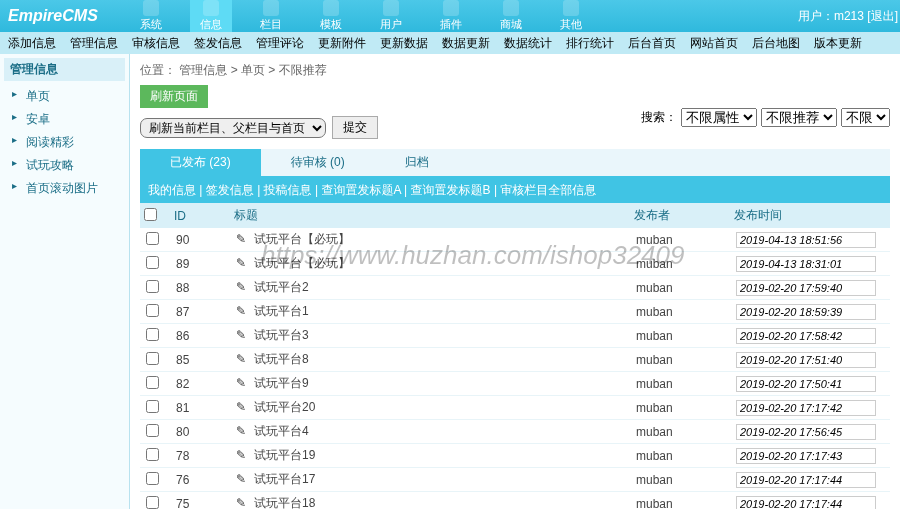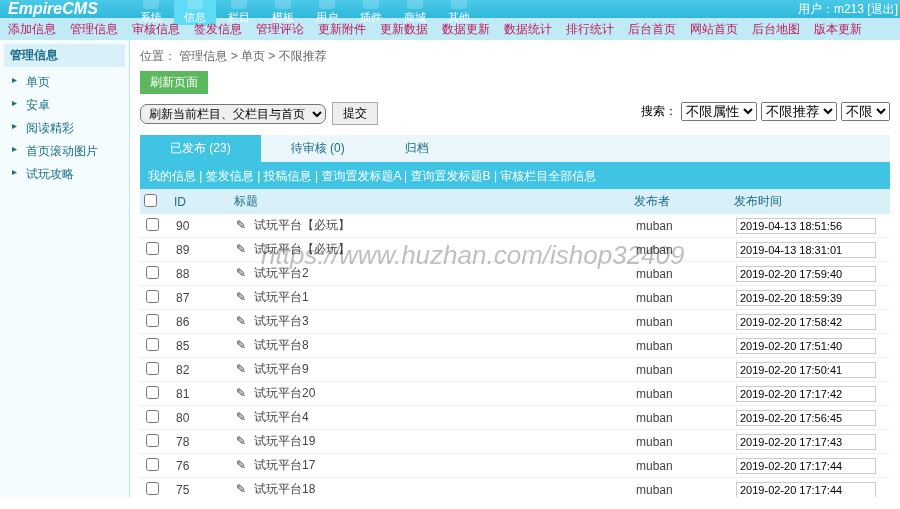--- a/index.html
+++ b/index.html
@@ -1,26 +1,26 @@
 <!DOCTYPE html>
 <html><head>
 <meta charset="utf-8">
 <style>
 * { margin: 0; padding: 0; box-sizing: border-box; }
 body { font-family: Arial, "Microsoft YaHei", sans-serif; font-size: 12px; background: #fff; overflow: hidden; }
 
-.topbar { height: 18px; background: linear-gradient(#4bc8e8,#2fb9dd); display: flex; align-items: center; color: #fff; }
+.topbar { height: 32px; background: linear-gradient(#4bc8e8,#2fb9dd); display: flex; align-items: center; color: #fff; }
 .logo { width: 130px; padding-left: 8px; font-size: 16px; font-style: italic; font-weight: bold; }
-.topnav { display: flex; gap: 2px; flex: 1; }
+.topnav { display: flex; gap: 18px; flex: 1; }
 .topnav-item { display: flex; flex-direction: column; align-items: center; width: 42px; font-size: 11px; cursor: pointer; }
 .topnav-item .ico { width: 16px; height: 16px; background: #fff3; border-radius: 3px; margin-bottom: 1px; }
 .topnav-item.active { background: #5edbf5; }
 .userinfo { padding-right: 2px; font-size: 12px; }
 
-.subnav { height: 22px; background: #c0eaf5; display: flex; align-items: center; padding-left: 8px; gap: 14px; color: #be185d; font-size: 12px; }
+.subnav { height: 22px; background: #c0eaf5; display: flex; align-items: center; padding-left: 8px; gap: 14px; color: #000000; font-size: 12px; }
 .subnav span { cursor: pointer; }
 
 .main { display: flex; height: calc(509px - 52px); }
 .sidebar { width: 130px; background: #f5fcfe; border-right: 1px solid #b8e2ef; padding: 4px; }
 .side-title { background: #d9f0f8; padding: 3px 6px; color: #1a6d86; font-weight: bold; }
 .side-list { padding: 4px 0 0 8px; }
 .side-list li { list-style: none; padding: 3px 0 3px 14px; position: relative; color: #1a6d86; cursor: pointer; }
 .side-list li:before { content: "▸"; position: absolute; left: 0; font-size: 10px; }
 
 .content { flex: 1; padding: 6px 10px; overflow: auto; }
@@ -33,21 +33,21 @@
 
 .tabs { margin-top: 10px; display: flex; background: #eaf6fb; border-bottom: 2px solid #40c4e4; }
 .tab { padding: 5px 30px; color: #1a6d86; cursor: pointer; }
 .tab.active { background: #40c4e4; color: #fff; }
 .linkbar { background: #40c4e4; color: #fff; padding: 4px 8px; font-size: 12px; }
 .linkbar span { cursor: pointer; }
 
 table { width: 100%; border-collapse: collapse; margin-top: 0; }
 th { background: #d9f0f8; color: #1a6d86; padding: 4px; text-align: left; font-weight: normal; }
 td { padding: 3px 6px; border-bottom: 1px solid #e8f4f8; color: #444; }
-td input[type=text] { width: 140px; font-size: 11px; padding: 1px 3px; border: 1px solid #ccc; }
+td input[type=text] { width: 140px; font-size: 11px; padding: 1px 3px; border: 1px solid #ccc; font-style: italic; }
 .edit-ico { display: inline-block; width: 14px; height: 14px; margin-right: 4px; position: relative; }
 .edit-ico:before { content: "✎"; font-size: 12px; color: #333; }
 .watermark { position: absolute; top: 240px; left: 261px; font-size: 26px; color: rgba(0,0,0,0.25); font-style: italic; pointer-events: none; }
 </style>
 </head>
 <body>
 
 <div class="topbar">
   <div class="logo">EmpireCMS</div>
   <div class="topnav" id="topnav">
@@ -107,41 +107,41 @@
     <span>版本更新</span>
   </div>
 
 <div class="main">
   <div class="sidebar">
     <div class="side-title">管理信息</div>
     <ul class="side-list" id="sidelist">
         <li>单页</li>
         <li>安卓</li>
         <li>阅读精彩</li>
+        <li>试玩攻略</li>
         <li>首页滚动图片</li>
-        <li>试玩攻略</li>
       </ul>
   </div>
 
   <div class="content">
     <div class="breadcrumb">
       <span>位置：</span>
       <span>管理信息</span> &gt;
       <span>单页</span> &gt;
       <span>不限推荐</span>
     </div>
 
     <button class="btn-green">刷新页面</button>
 
     <div style="overflow:hidden">
       <div class="filter-row" style="float:left">
         <select><option>刷新当前栏目、父栏目与首页</option></select>
         <button class="btn-gray">提交</button>
       </div>
-      <div class="right-filter" style="margin-top:8px">
+      <div class="right-filter" style="margin-top:0">
         <span>搜索：</span>
         <select><option>不限属性</option></select>
         <select><option>不限推荐</option></select>
         <select><option>不限</option></select>
       </div>
     </div>
 
     <div class="tabs">
       <div class="tab active">已发布 (23)</div>
       <div class="tab">待审核  (0)</div>

